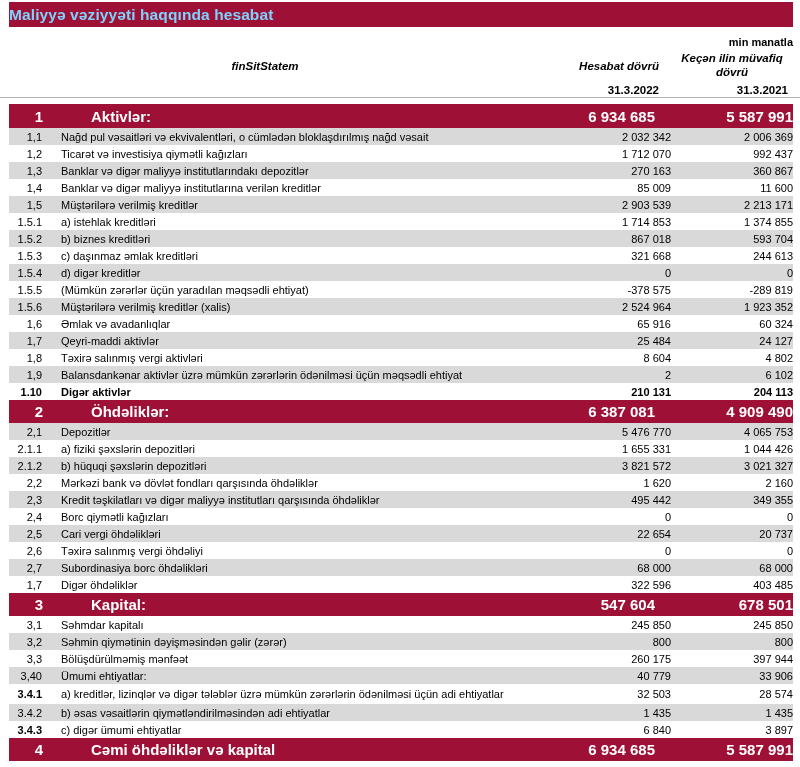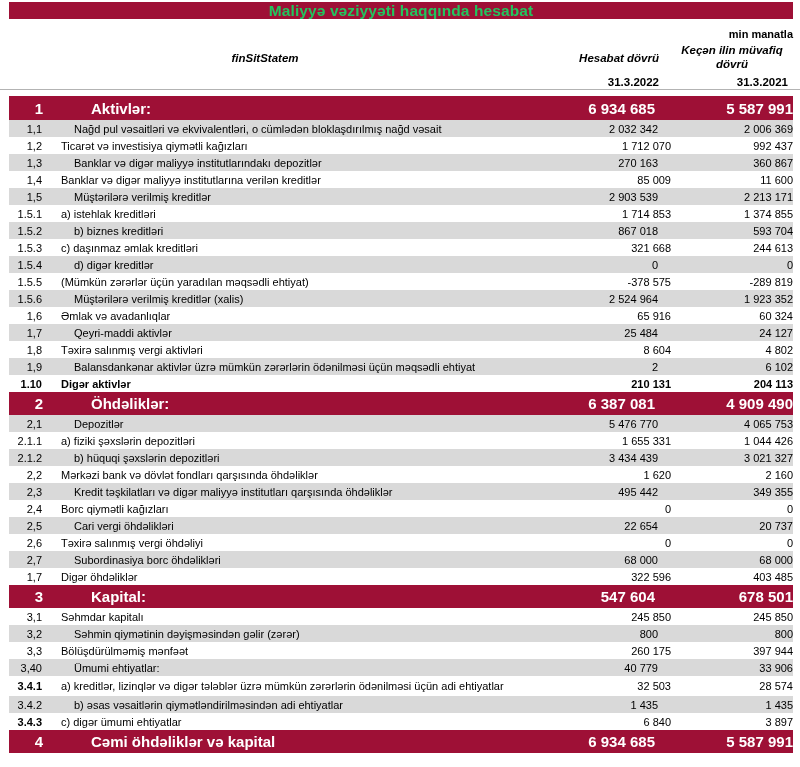--- a/index.html
+++ b/index.html
@@ -6,22 +6,22 @@
   * { box-sizing:border-box; }
   html,body { margin:0; padding:0; }
   body {
     width:800px; height:767px; background:#fff; color:#000;
     font-family:"Liberation Sans","DejaVu Sans",sans-serif;
     -webkit-font-smoothing:antialiased; overflow:hidden;
   }
   .page { width:800px; height:767px; padding:2px 7px 0 9px; }
 
   .title-bar {
-    height:17px; background:var(--accent); color:#22c55e;
-    display:flex; align-items:center; justify-content:center;
+    height:25px; background:var(--accent); color:#7dd3fc;
+    display:flex; align-items:center; 
     font-weight:bold; font-size:15.5px; letter-spacing:.1px;
   }
   .unit-row {
     height:22px; display:flex; align-items:flex-end; justify-content:flex-end;
     font-weight:bold; font-size:11px; padding-bottom:1px;
   }
 
   .grid { display:grid; grid-template-columns:36px 1fr 150px 122px; }
 
   .hdr-row { height:33px; font-weight:bold; font-size:11.5px;font-style:italic; }
@@ -31,21 +31,21 @@
 
   .date-row { height:15px; font-weight:bold; font-size:11.5px; }
   .date-v1 { grid-column:3; display:flex; align-items:center; justify-content:flex-end; padding-right:12px; }
   .date-v2 { grid-column:4; display:flex; align-items:center; justify-content:flex-end; padding-right:5px; }
 
   .rule { border-bottom:1px solid #b3b3b3; margin:0 -7px 0 -9px; }
   .table { margin-top:6px; }
 
   .row.data { height:17px; font-size:11px; }
   .row.data.tall { height:20px; }
-  .row.shade { background:var(--stripe);gap:13px; }
+  .row.shade { background:var(--stripe); }
   .row.bold { font-weight:bold; }
 
   .cell { display:flex; align-items:center; min-width:0; }
   .cell.num { justify-content:flex-end; padding-right:3px; white-space:nowrap; }
   .cell.num.bold { font-weight:bold; }
   .cell.label { padding-left:16px; white-space:nowrap; overflow:visible; }
   .cell.v1, .cell.v2 { justify-content:flex-end; white-space:nowrap; }
 
   .row.section {
     height:23px; background:var(--accent); color:#fff;
@@ -200,21 +200,21 @@
       </div>
       <div class="row grid data">
         <div class="cell num">2.1.1</div>
         <div class="cell label">a) fiziki şəxslərin depozitləri</div>
         <div class="cell v1">1 655 331</div>
         <div class="cell v2">1 044 426</div>
       </div>
       <div class="row grid data shade">
         <div class="cell num">2.1.2</div>
         <div class="cell label">b) hüquqi şəxslərin depozitləri</div>
-        <div class="cell v1">3 434 439</div>
+        <div class="cell v1">3 821 572</div>
         <div class="cell v2">3 021 327</div>
       </div>
       <div class="row grid data">
         <div class="cell num">2,2</div>
         <div class="cell label">Mərkəzi bank və dövlət fondları qarşısında öhdəliklər</div>
         <div class="cell v1">1 620</div>
         <div class="cell v2">2 160</div>
       </div>
       <div class="row grid data shade">
         <div class="cell num">2,3</div>

